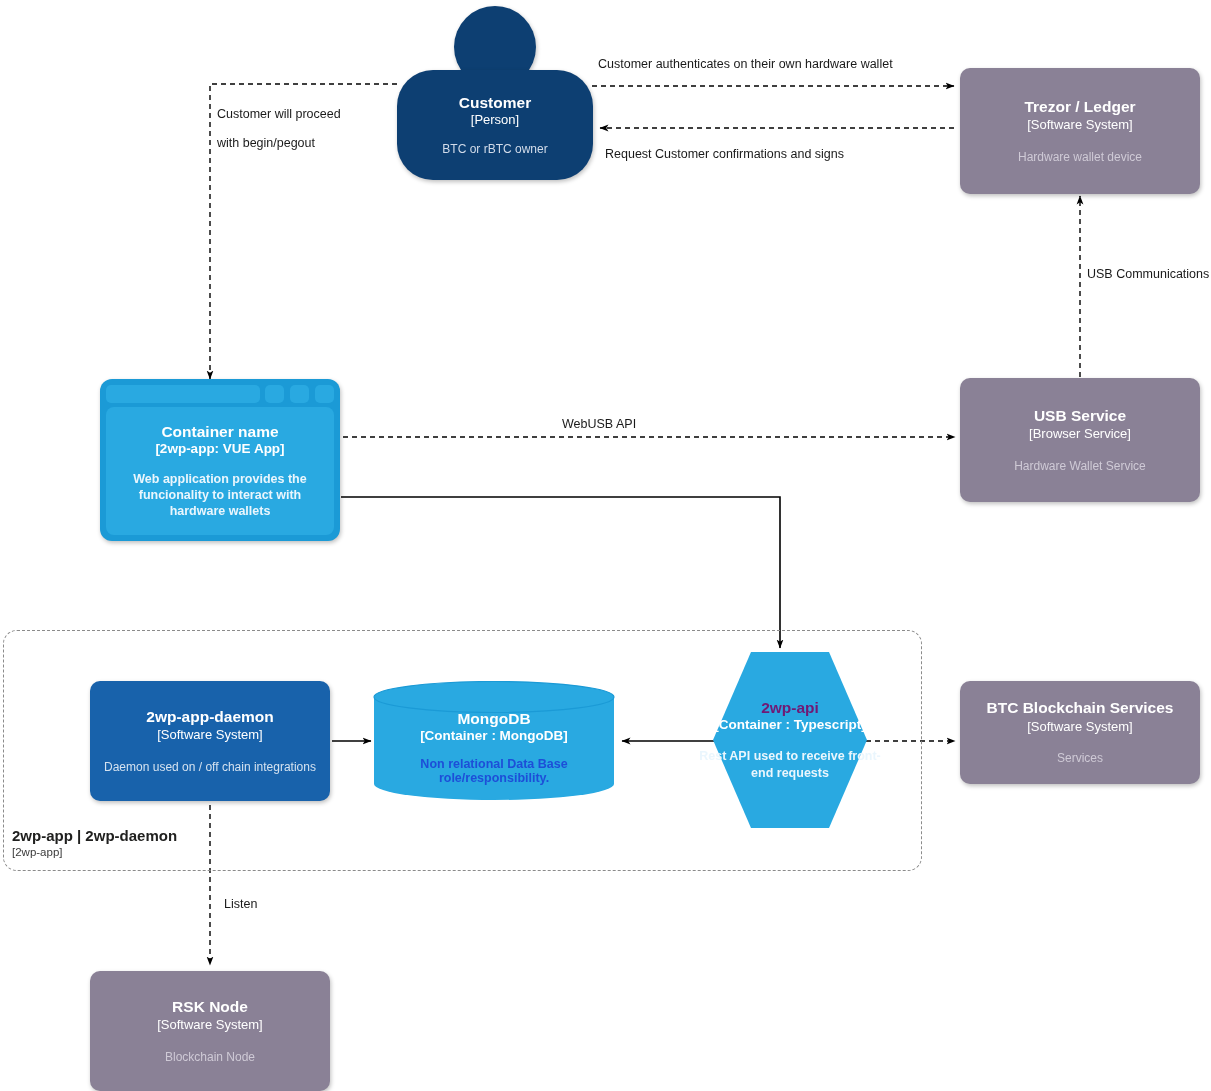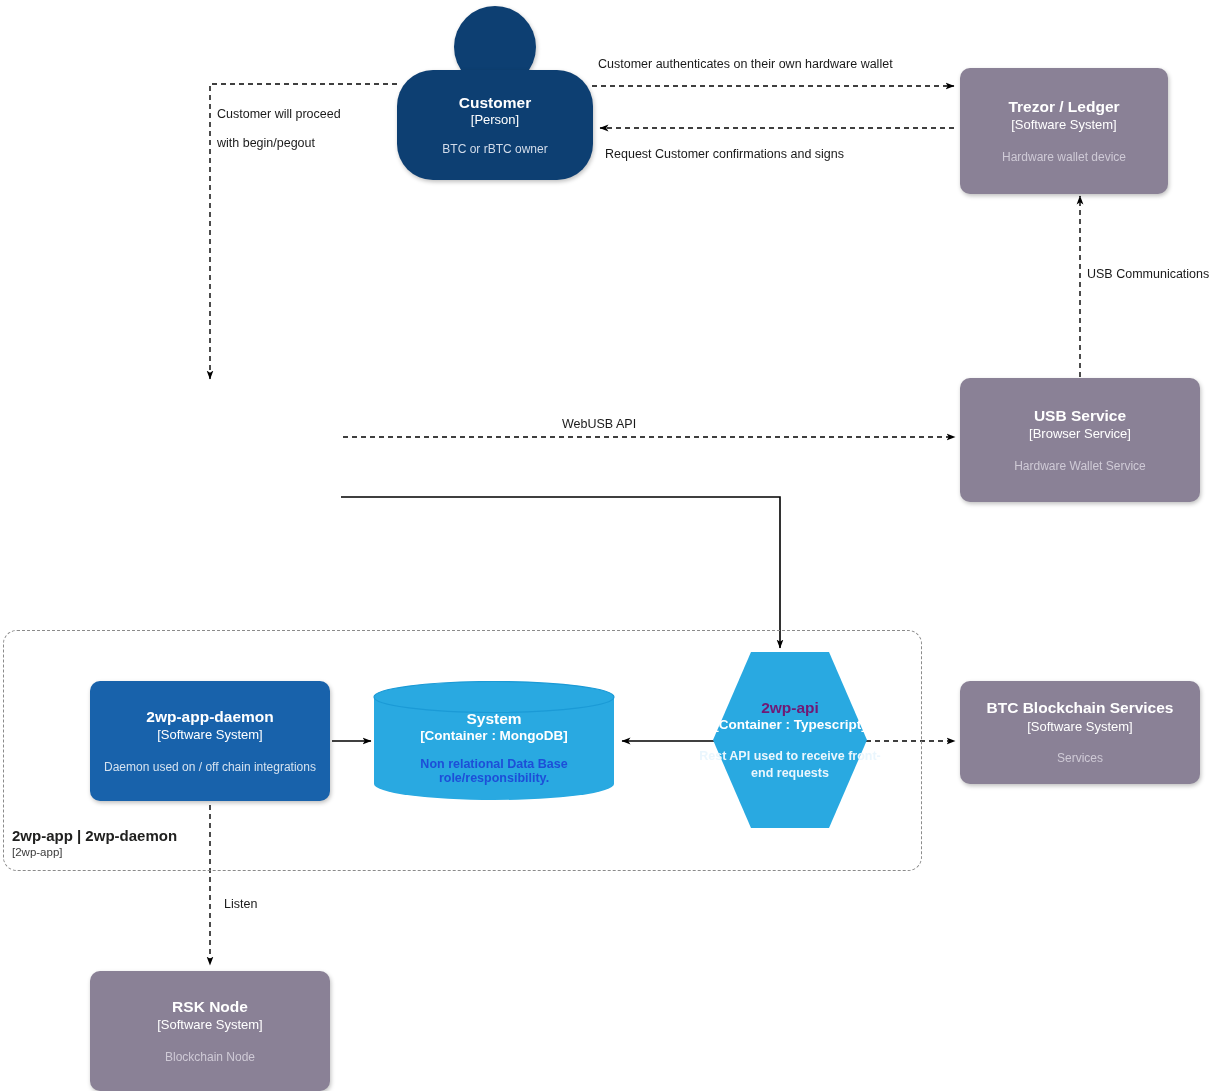--- a/index.html
+++ b/index.html
@@ -130,46 +130,59 @@
     <div class="bl-tech">[2wp-app]</div>
   </div>
 
   <div class="person-head" style="left:454px;top:6px;width:82px;height:82px;"></div>
   <div class="person-body node" style="left:397px;top:70px;width:196px;height:110px;">
     <div class="title">Customer</div>
     <div class="tech">[Person]</div>
     <div class="desc">BTC or rBTC owner</div>
   </div>
 
-  <div class="node sysbox gray" style="left:960px;top:68px;width:208px;height:126px;">
+  <div class="node sysbox gray" style="left:960px;top:68px;width:240px;height:126px;">
     <div class="title">Trezor / Ledger</div>
     <div class="tech">[Software System]</div>
     <div class="desc">Hardware wallet device</div>
   </div>
 
   <div class="node sysbox gray" style="left:960px;top:378px;width:240px;height:124px;">
     <div class="title">USB Service</div>
     <div class="tech">[Browser Service]</div>
     <div class="desc">Hardware Wallet Service</div>
   </div>
 
+  <div class="browser node" style="left:100px;top:379px;width:240px;height:162px;">
+    <div class="browser-bar">
+      <div class="url"></div>
+      <div class="btn b1"></div>
+      <div class="btn b2"></div>
+      <div class="btn b3"></div>
+    </div>
+    <div class="browser-body">
+      <div class="title">Container name</div>
+      <div class="tech">[2wp-app: VUE App]</div>
+      <div class="desc">Web application provides the funcionality to interact with hardware wallets</div>
+    </div>
+  </div>
 
   <div class="node sysbox dblue" style="left:90px;top:681px;width:240px;height:120px;">
     <div class="title">2wp-app-daemon</div>
     <div class="tech">[Software System]</div>
     <div class="desc">Daemon used on / off chain integrations</div>
   </div>
 
   <div class="cyl node" style="left:373px;top:681px;width:242px;height:119px;">
     <svg class="cyl-svg" width="242" height="119" viewBox="0 0 242 119">
       <path d="M1,16 L1,103 A120,16 0 0 0 241,103 L241,16 Z" fill="#29a9e1"></path>
       <ellipse cx="121" cy="16" rx="120" ry="15.5" fill="#29a9e1" stroke="#1b9ad6" stroke-width="1.2"></ellipse>
     </svg>
     <div class="cyl-text">
-      <div class="title">System</div>
+      <div class="title">MongoDB</div>
       <div class="tech">[Container : MongoDB]</div>
       <div class="desc">Non relational Data Base role/responsibility.</div>
     </div>
   </div>
 
   <div class="hex node" style="left:713px;top:652px;width:154px;height:176px;">
     <svg class="hex-svg" width="154" height="176" viewBox="0 0 154 176">
       <path d="M38,0 L116,0 L154,88 L116,176 L38,176 L0,88 Z" fill="#29a9e1"></path>
     </svg>
     <div class="hex-text">

